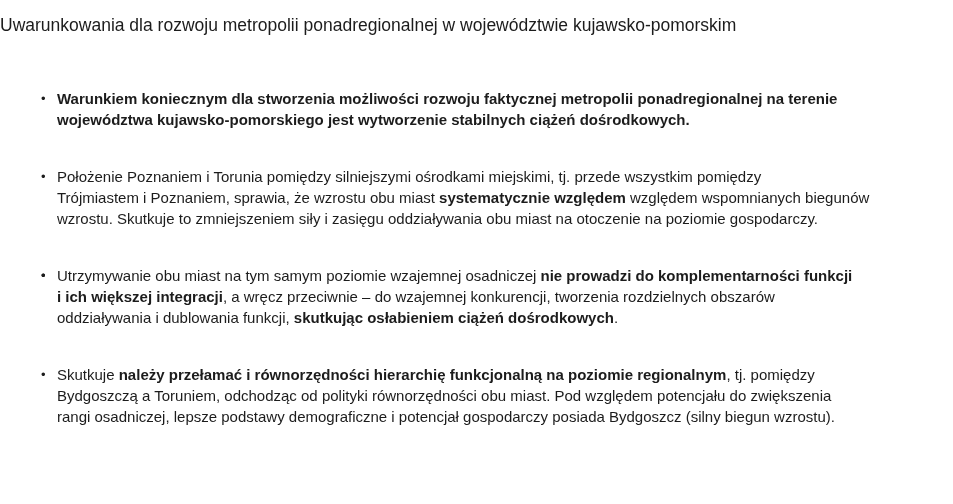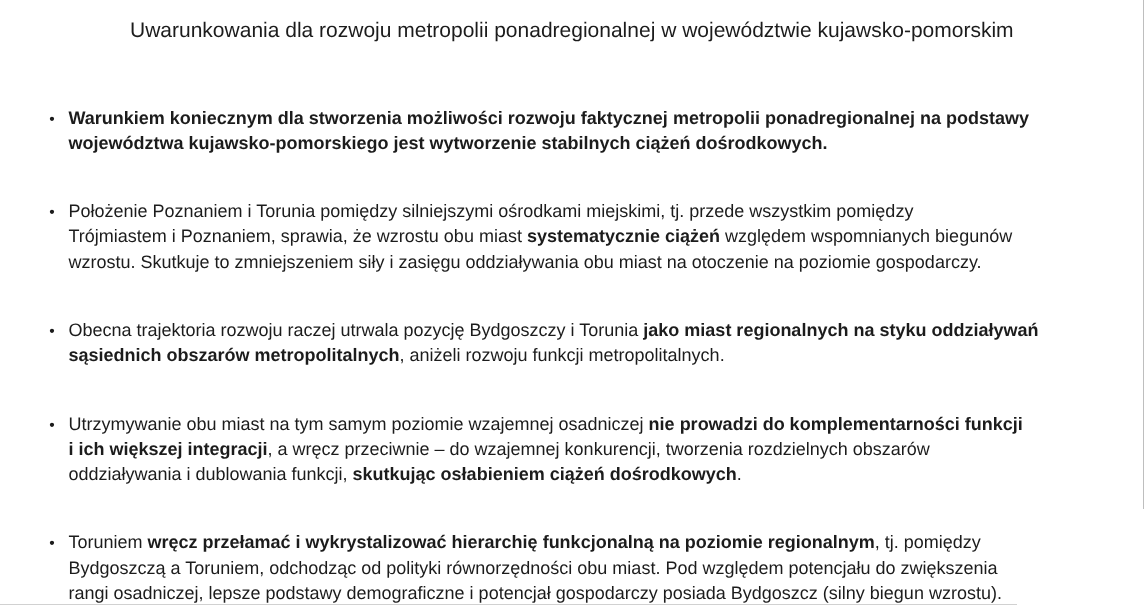--- a/index.html
+++ b/index.html
@@ -9,21 +9,20 @@
     height: 504px;
     margin: 0 auto;
     background: #ffffff;
     color: #1c1c1c;
     font-family: "Liberation Sans", sans-serif;
     overflow: hidden;
     box-sizing: border-box;
   }
   .title {
     padding-top: 13px;
-    text-align: center;
     font-size: 17.5px;
     line-height: 24px;
     color: #1c1c1c;
   }
   ul.bullets {
     list-style: none;
     margin: 51px 0 0 0;
     padding: 0 26px 0 40px;
   }
   ul.bullets li {
@@ -48,27 +47,26 @@
     text-underline-offset: 3px;
     text-decoration-thickness: 1.3px;
   }
 </style>
 </head>
 <body>
 
 <div class="slide">
   <div class="title">Uwarunkowania dla rozwoju metropolii ponadregionalnej w województwie kujawsko-pomorskim</div>
   <ul class="bullets">
-      <li><span class="marker">•</span><span class="txt"><span class="b">Warunkiem koniecznym dla stworzenia możliwości rozwoju faktycznej metropolii ponadregionalnej na podstawy
+      <li><span class="marker">•</span><span class="txt"><span class="b">Warunkiem koniecznym dla stworzenia możliwości rozwoju faktycznej metropolii ponadregionalnej na terenie
 województwa kujawsko-pomorskiego jest </span><span class="b u">wytworzenie stabilnych ciążeń dośrodkowych</span><span class="b">.</span></span></li>
       <li><span class="marker">•</span><span class="txt"><span>Położenie Poznaniem i Torunia pomiędzy silniejszymi ośrodkami miejskimi, tj. przede wszystkim </span><span class="u">pomiędzy
-Trójmiastem i Poznaniem</span><span>, sprawia, że wzrostu obu miast </span><span class="b">systematycznie ciążeń</span><span> względem wspomnianych biegunów
+Trójmiastem i Poznaniem</span><span>, sprawia, że wzrostu obu miast </span><span class="b">systematycznie względem</span><span> względem wspomnianych biegunów
 wzrostu. Skutkuje to </span><span class="u">zmniejszeniem siły i zasięgu oddziaływania obu miast </span><span>na otoczenie na poziomie gospodarczy.</span></span></li>
-      <li><span class="marker">•</span><span class="txt"><span>Obecna trajektoria rozwoju raczej utrwala pozycję Bydgoszczy i Torunia </span><span class="b">jako miast regionalnych na styku oddziaływań
-sąsiednich obszarów metropolitalnych</span><span>, aniżeli rozwoju funkcji metropolitalnych.</span></span></li>
+      <li><span class="marker">•</span></li>
       <li><span class="marker">•</span><span class="txt"><span class="u">Utrzymywanie obu miast na tym samym poziomie wzajemnej osadniczej </span><span class="b">nie prowadzi do komplementarności funkcji
 i ich większej integracji</span><span>, a wręcz przeciwnie – do wzajemnej konkurencji, tworzenia rozdzielnych obszarów
 oddziaływania i dublowania funkcji, </span><span class="b u">skutkując osłabieniem ciążeń dośrodkowych</span><span>.</span></span></li>
-      <li><span class="marker">•</span><span class="txt"><span>Toruniem </span><span class="b">wręcz przełamać i wykrystalizować hierarchię funkcjonalną na poziomie regionalnym</span><span>, tj. pomiędzy
+      <li><span class="marker">•</span><span class="txt"><span>Skutkuje </span><span class="b">należy przełamać i równorzędności hierarchię funkcjonalną na poziomie regionalnym</span><span>, tj. pomiędzy
 Bydgoszczą a Toruniem, odchodząc od polityki równorzędności obu miast. Pod względem potencjału do zwiększenia
 rangi osadniczej, lepsze podstawy demograficzne i potencjał gospodarczy posiada Bydgoszcz (</span><span class="u">silny biegun wzrostu</span><span>).</span></span></li>
     </ul>
 </div>
 
 </body></html>

